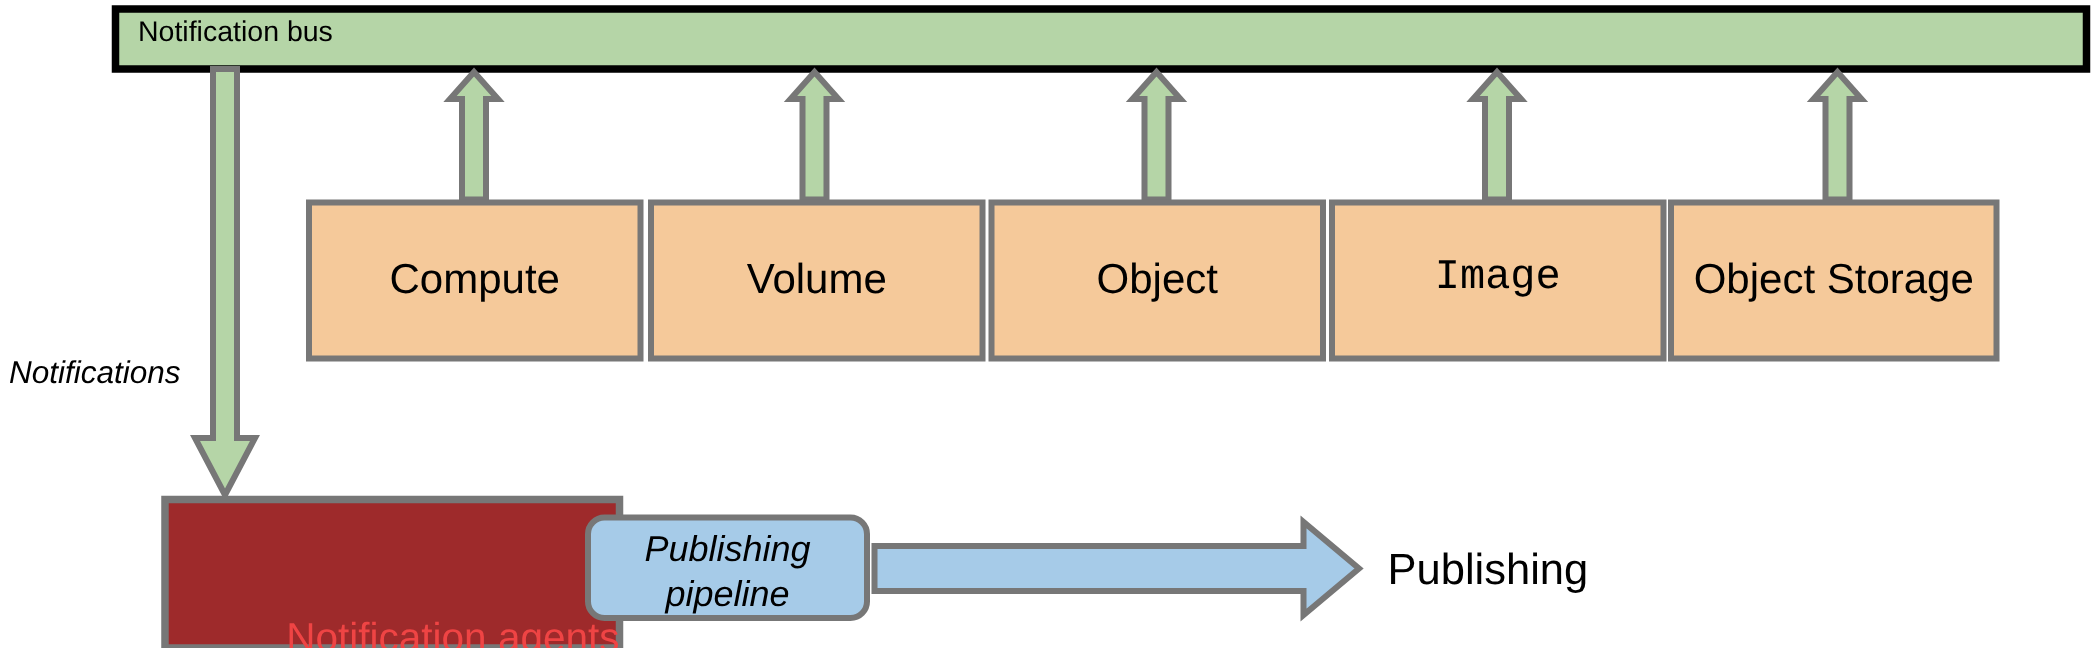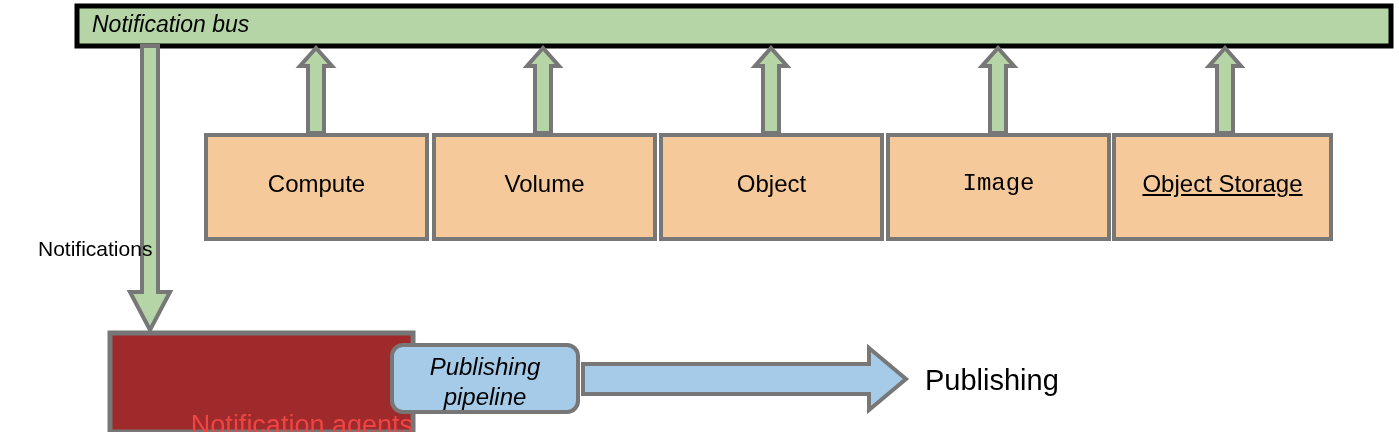--- a/index.html
+++ b/index.html
@@ -26,35 +26,34 @@
     width: 1399px;
     height: 432px;
   }
   .lbl {
     position: absolute;
     white-space: pre;
     color: #000000;
     font-family: "Liberation Sans", sans-serif;
   }
   .lbl-bus {
-    font-style: italic;
-    font-size: 23px;
+    font-size: 19px;
     left: 92px;
     top: 11px;
   }
   .lbl-service {
-    font-size: 24px;
+    font-size: 28px;
     text-align: center;
     color: #000;
   }
   .lbl-notifications {
+    font-style: italic;
     font-size: 21px;
     left: 6px;
     top: 237px;
-    margin-left: 32px;
   }
   .lbl-agents {
     font-size: 27px;
     color: #ef4444;
     left: 110px;
     top: 362px;
     width: 303px;
     text-align: right;
     margin-top: 48px;
   }
@@ -116,21 +115,21 @@
 
     <rect x="392" y="345" width="186" height="67" rx="11" ry="11" fill="#A6CBE8" stroke="#777777" stroke-width="4"></rect>
   </svg>
 
   <div class="lbl lbl-bus">Notification bus</div>
 
   <div class="lbl lbl-service" style="left:206px; top:170px; width:221px;">Compute</div>
   <div class="lbl lbl-service" style="left:434px; top:170px; width:221px;">Volume</div>
   <div class="lbl lbl-service" style="left:661px; top:170px; width:221px;">Object</div>
   <div class="lbl lbl-service" style="left:888px; top:170px; width:221px;font-family:Liberation Mono, monospace;">Image</div>
-  <div class="lbl lbl-service" style="left:1114px; top:170px; width:217px;text-decoration:underline;">Object Storage</div>
+  <div class="lbl lbl-service" style="left:1114px; top:170px; width:217px;">Object Storage</div>
 
   <div class="lbl lbl-notifications">Notifications</div>
 
   <div class="lbl lbl-agents">Notification agents</div>
 
   <div class="lbl lbl-pipeline"><span>Publishing</span><br><span>pipeline</span></div>
 
   <div class="lbl lbl-publishing">Publishing</div>
 
 </div>

